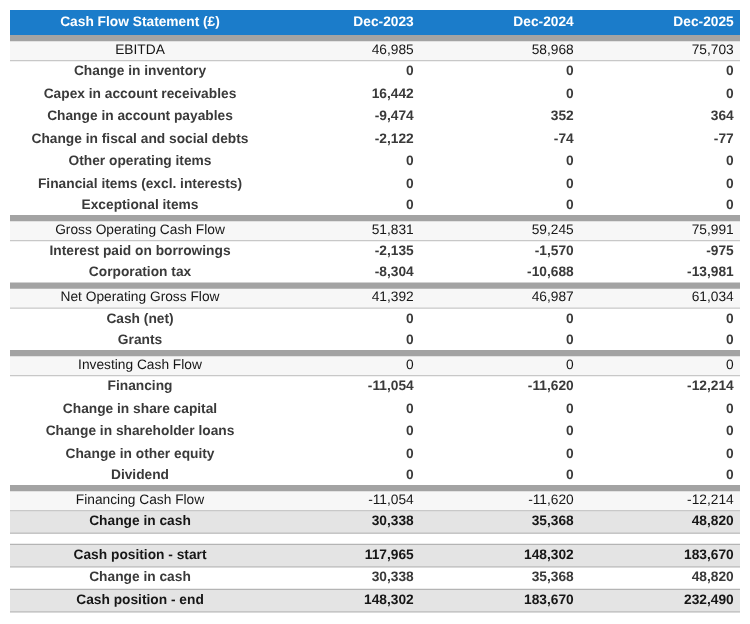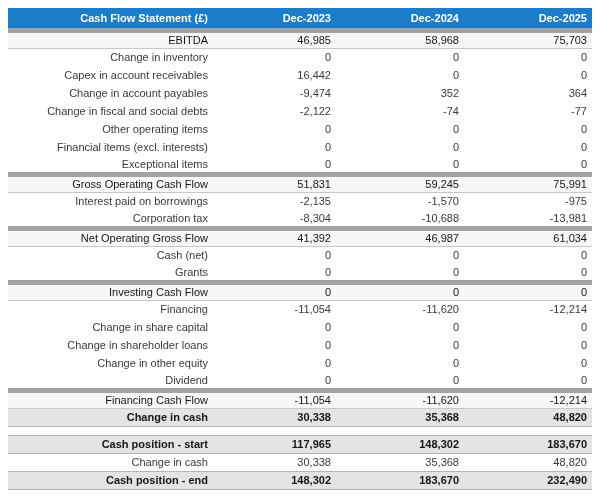--- a/index.html
+++ b/index.html
@@ -19,25 +19,25 @@
   }
   .c-label { width: 200px; }
   .c-num   { width: 128px; }
   th, td {
     height: 18px;
     padding: 0;
     vertical-align: middle;
     white-space: nowrap;
     overflow: hidden;
   }
-  .label { text-align: right;  padding-left: 8px; }
+  .label { text-align: center;  padding-left: 8px; }
   .num   { text-align: right; padding-right: 5px; }
   thead tr.head { background: var(--header-bg); color: var(--header-text); }
   thead th { font-weight: bold; height: 22px; font-size: 11px; }
-  tr.row.normal { background: #ffffff; }
+  tr.row.normal { background: #ffffff; font-weight: bold; }
   tr.row.subtotal {
     background: var(--subtotal-bg);
     font-weight: normal; color: #161616;
     border-top: 5px solid #a3a3a3;
     border-bottom: 1px solid #c8c8c8;
   }
   tr.row.total {
     background: var(--total-bg);
     font-weight: bold; color: #161616;
     border-top: 1px solid #b4b4b4;

